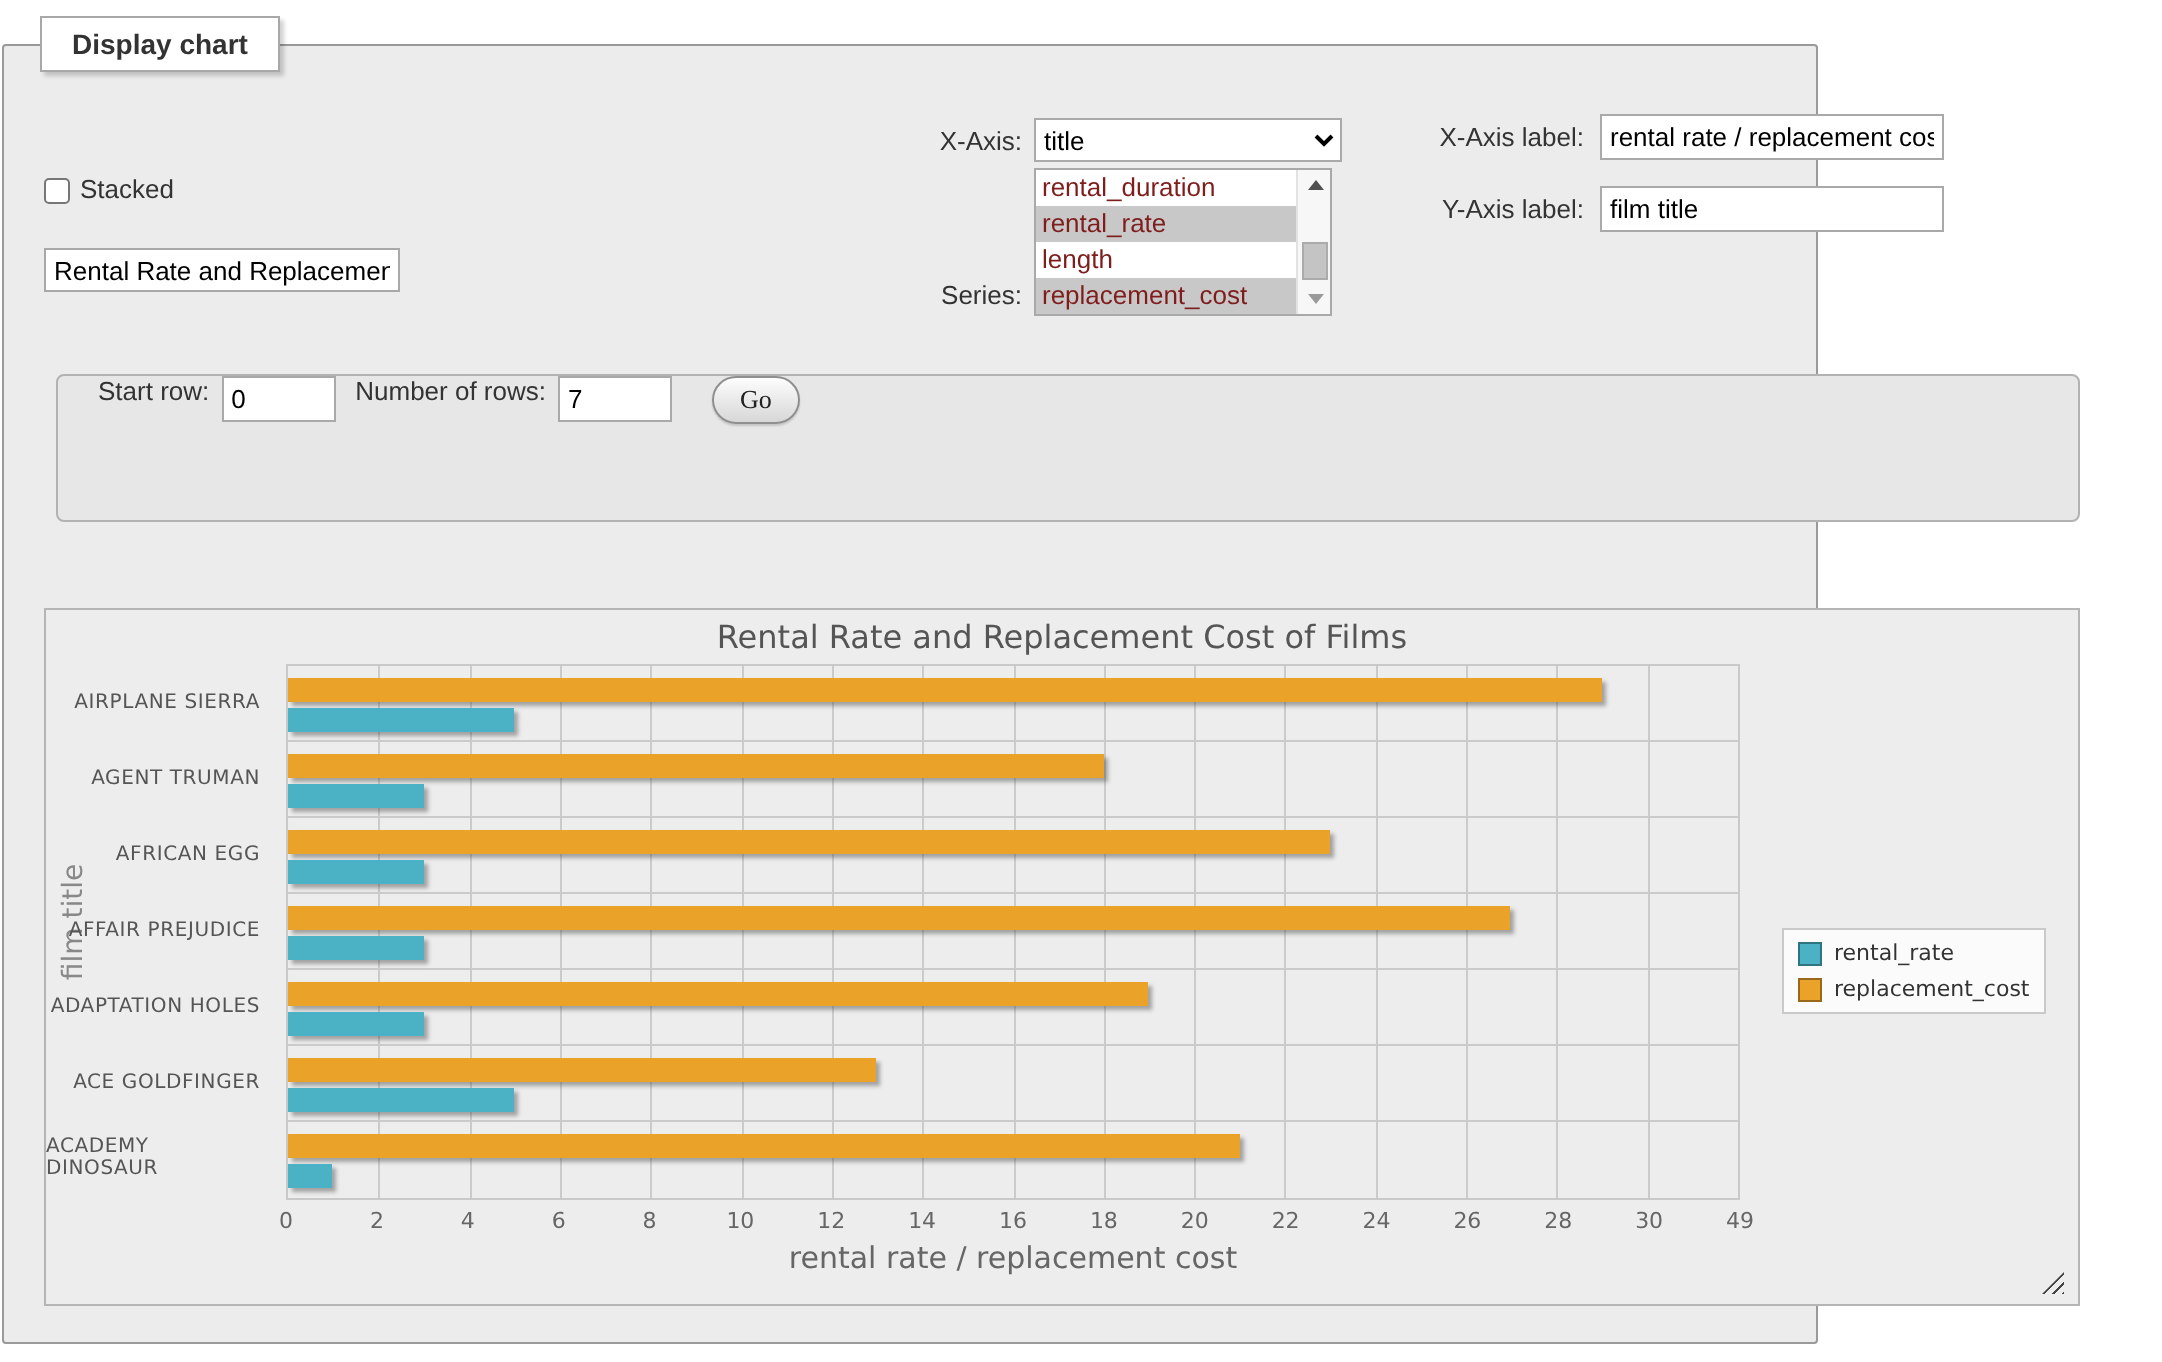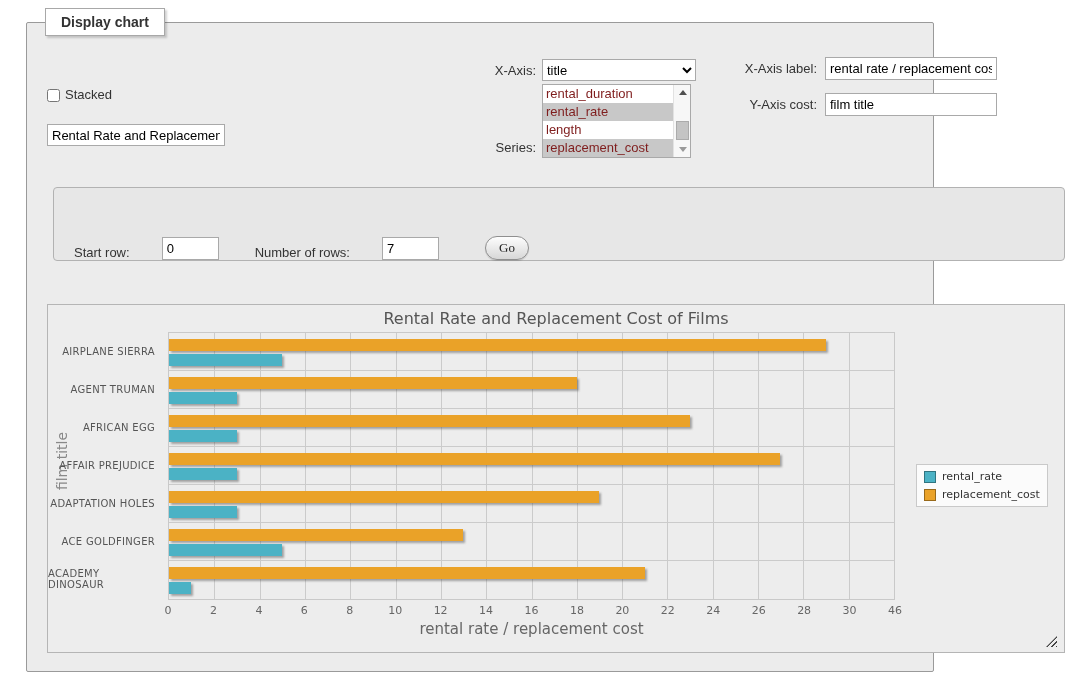--- a/index.html
+++ b/index.html
@@ -1,19 +1,19 @@
 <!DOCTYPE html>
 <html><head>
 <meta charset="utf-8">
 <style>
   * { margin:0; padding:0; box-sizing:border-box; }
   html,body { width:1081px; height:681px; background:#fff; font-family:"Liberation Sans", sans-serif; }
   body { position:relative; overflow:hidden; }
 
-  .fieldset { position:absolute; left:26px; top:22px; width:908px; height:650px;
+  .fieldset { position:absolute; left:1px; top:22px; width:908px; height:650px;
               background:#ececec; border:1px solid #9a9a9a; border-radius:2px; }
   .fieldset-legend { position:absolute; left:18px; top:-15px; padding:5px 15px; background:#fff;
               border:1px solid #a8a8a8; box-shadow:2px 2px 2px rgba(0,0,0,0.18);
               font-size:14px; font-weight:bold; color:#333; z-index:3; }
 
   
   .ctl-label { font-size:13px; color:#333; }
   .radio-row { position:absolute; left:20px; top:32px; display:flex; align-items:center; gap:6px; font-size:13px; color:#333; }
   .radio-item { display:flex; align-items:center; gap:4px; margin-right:8px; }
   .radio-item input { width:13px; height:13px; }
@@ -42,21 +42,21 @@
   .sb-thumb { position:absolute; left:2px; width:13px; top:36px; height:19px; background:#c4c4c4; border:1px solid #ababab; }
 
   .axislbl-row { position:absolute; left:690px; display:flex; align-items:center; width:350px; }
   .axislbl-row .lbl { width:108px; text-align:right; padding-right:8px; }
   .axislbl-row input { width:172px; height:23px; }
   .row-x { top:34px; } .row-y { top:70px; }
 
   
   .rows-panel { position:absolute; left:26px; top:164px; width:1012px; height:74px;
                 background:#e7e7e7; border:1px solid #b2b2b2; border-radius:4px;
-                display:flex; align-items:flex-end; padding-left:20px;gap:26px; }
+                display:flex; align-items:flex-start; padding-left:20px; }
   .rows-panel .lbl { font-size:13px; color:#333; margin-right:6px; }
   .rows-panel input { width:57px; height:23px; margin-right:10px; }
   .go-button { margin-left:10px; border:1px solid #8f8f8f; border-radius:12px; padding:3px 13px;
                font-size:13px; color:#222; background:linear-gradient(#fdfdfd,#d7d7d7);
                box-shadow:0 1px 1px rgba(0,0,0,0.15); cursor:pointer; font-family:Liberation Serif, serif; }
 
   
   .chart-box { position:absolute; left:20px; top:281px; width:1018px; height:349px;
                background:#ededed; border:1px solid #b5b5b5; font-family:"DejaVu Sans", sans-serif; }
   .chart-title { position:absolute; left:0; top:4px; width:100%; text-align:center;
@@ -122,21 +122,21 @@
           </div>
       </div>
     </div>
   </div>
 
   <div class="axislbl-row row-x">
     <span class="lbl ctl-label">X-Axis label:</span>
     <input type="text" value="rental rate / replacement cost" style="">
   </div>
   <div class="axislbl-row row-y">
-    <span class="lbl ctl-label">Y-Axis cost:</span>
+    <span class="lbl ctl-label">Y-Axis label:</span>
     <input type="text" value="film title" style="">
   </div>
 
   <div class="rows-panel">
     <span class="lbl">Start row:</span>
     <input type="text" value="0" style="">
     <span class="lbl">Number of rows:</span>
     <input type="text" value="7" style="">
     <button class="go-button">Go</button>
   </div>
@@ -208,21 +208,21 @@
         <div class="xtick" style="left: 37.5%;">12</div>
         <div class="xtick" style="left: 43.75%;">14</div>
         <div class="xtick" style="left: 50%;">16</div>
         <div class="xtick" style="left: 56.25%;">18</div>
         <div class="xtick" style="left: 62.5%;">20</div>
         <div class="xtick" style="left: 68.75%;">22</div>
         <div class="xtick" style="left: 75%;">24</div>
         <div class="xtick" style="left: 81.25%;">26</div>
         <div class="xtick" style="left: 87.5%;">28</div>
         <div class="xtick" style="left: 93.75%;">30</div>
-        <div class="xtick" style="left: 100%;">46</div>
+        <div class="xtick" style="left: 100%;">49</div>
       </div>
     <div class="xaxis-title">rental rate / replacement cost</div>
     <div class="chart-legend" id="chart-legend">
         <div class="legend-entry">
           <span class="legend-swatch" style="background: rgb(75, 178, 197);"></span>
           <span>rental_rate</span>
         </div>
         <div class="legend-entry">
           <span class="legend-swatch" style="background: rgb(234, 162, 40);"></span>
           <span>replacement_cost</span>

